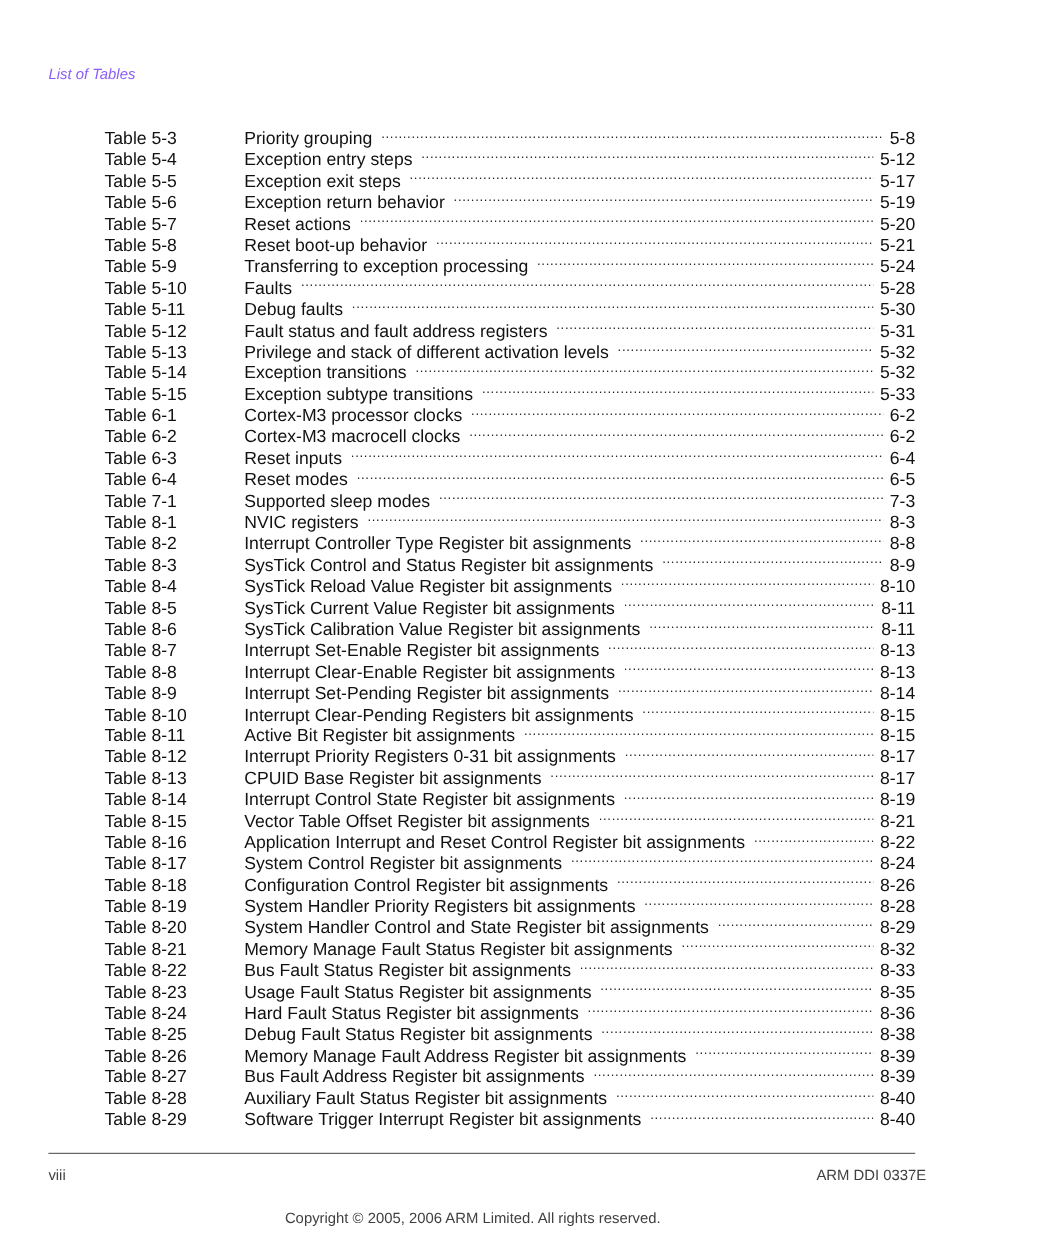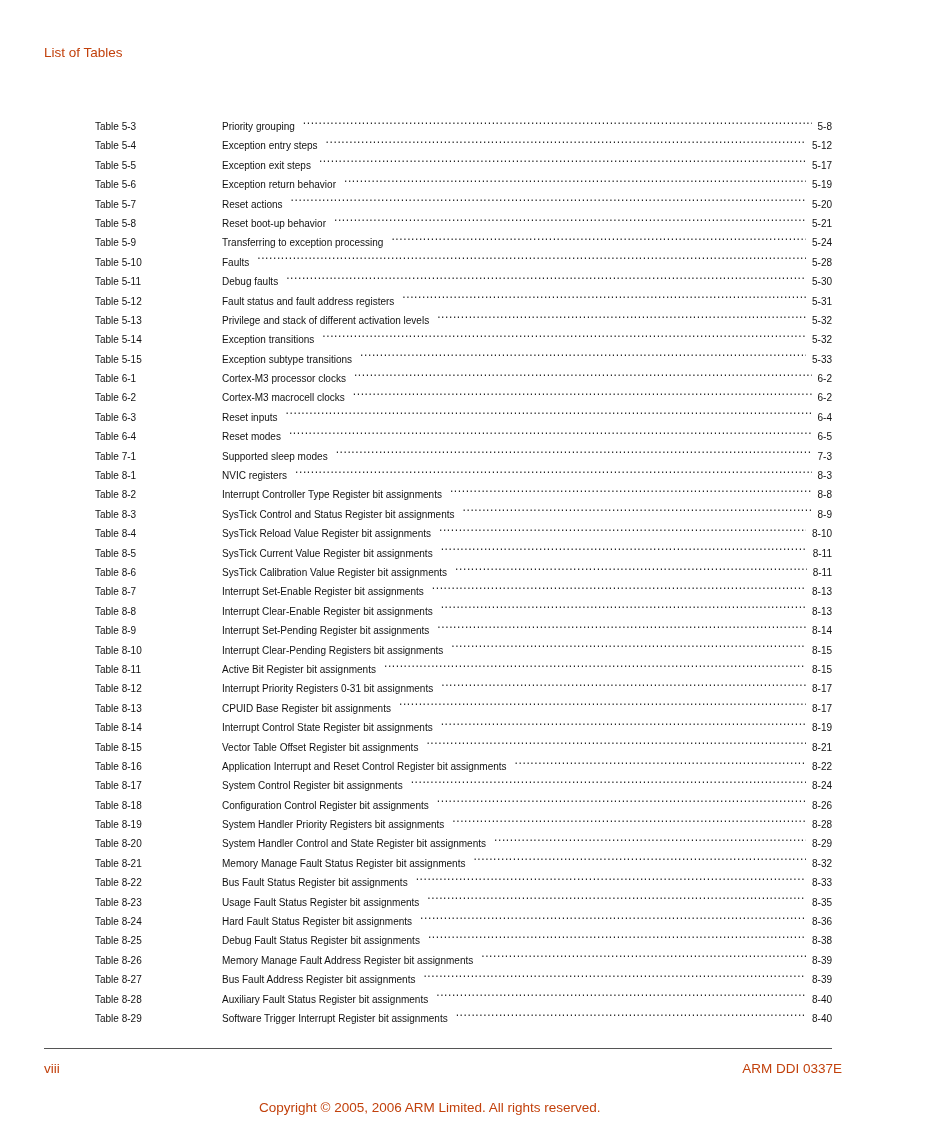--- a/index.html
+++ b/index.html
@@ -11,36 +11,37 @@
       width: 950px;
       height: 1141px;
       position: relative;
       overflow: hidden;
       font-family: "Liberation Sans", sans-serif;
       color: #111111;
     }
     .running-header {
       position: absolute;
       left: 44px;
-      top: 45px;
+      top: 60px;
       font-size: 13.5px;
-      color: #c2410c;
+      color: #8b5cf6;
+      font-style: italic;
     }
     .toc {
       position: absolute;
       left: 95px;
       top: 105px;
       width: 737px;
     }
     .toc-row {
       display: flex;
       align-items: baseline;
       height: 19.4px;
       line-height: 19.4px;
-      font-size: 10px;
+      font-size: 16px;
       white-space: nowrap;
     }
     .toc-num {
       width: 127px;
       flex: 0 0 127px;
     }
     .toc-title {
       flex: 0 0 auto;
       padding-right: 4px;
       margin-top: 12px;
@@ -71,21 +72,21 @@
       left: 44px;
       top: 1048px;
       width: 788px;
       height: 0;
       border-top: 1px solid #555;
     }
     .footer-left, .footer-center, .footer-right {
       position: absolute;
       top: 1061px;
       font-size: 13.5px;
-      color: #c2410c;
+      color: #404040;
     }
     .footer-left { left: 44px; }
     .footer-center { left: 259px; margin-top: 39px; }
     .footer-right { right: 108px; }
   </style>
 </head>
 <body>
 
 <div class="running-header">List of Tables</div>
 

